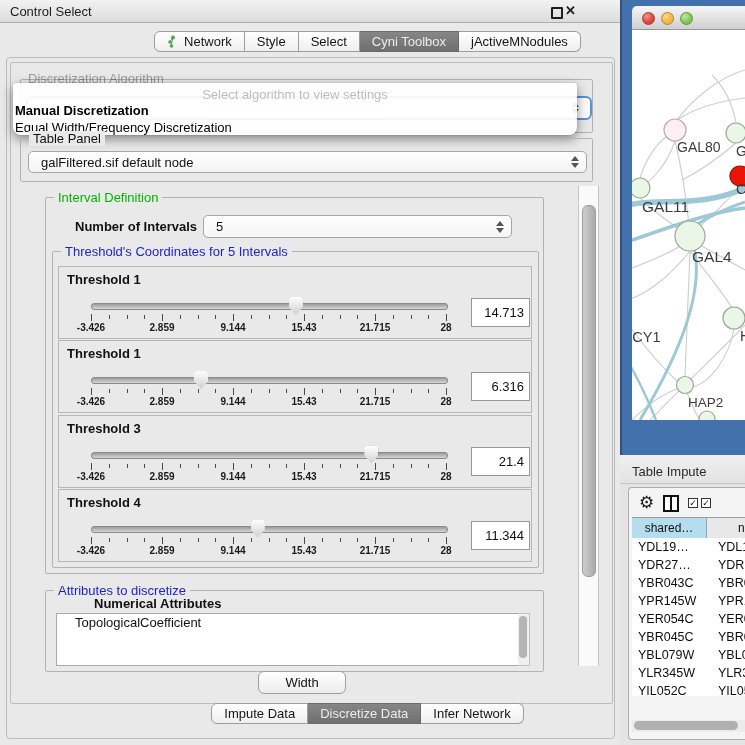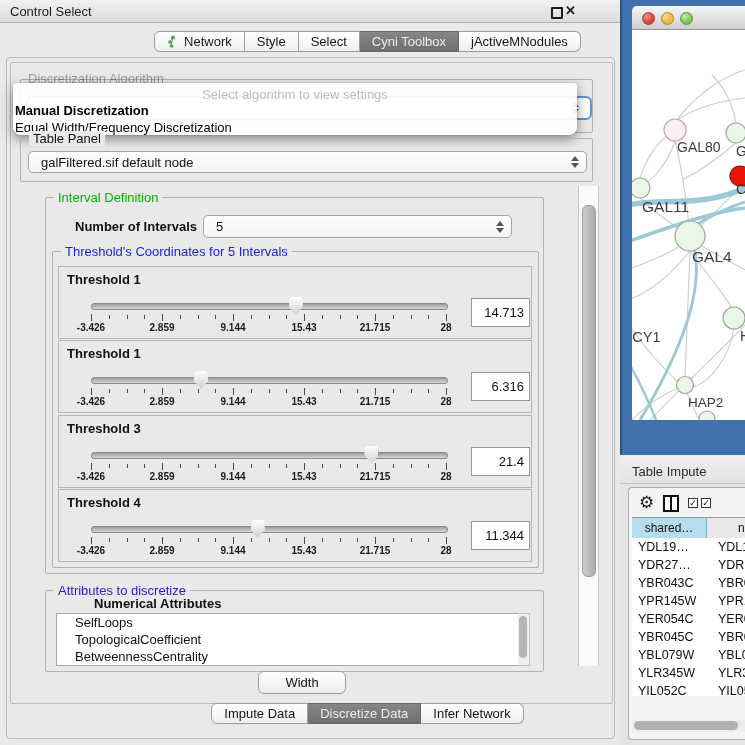--- a/index.html
+++ b/index.html
@@ -383,23 +383,21 @@
 
   <div id="vscroll" class="abs">
     <div id="vthumb" class="abs"></div>
   </div>
 
   <div id="attr-group" class="abs group">
     <span class="gtitle blue">Attributes to discretize</span>
   </div>
   <span id="attr-label" class="abs">Numerical Attributes</span>
   <div id="attr-list" class="abs">
-      <div class="litem">SelfLoops</div>
       <div class="litem">TopologicalCoefficient</div>
-      <div class="litem">BetweennessCentrality</div>
     </div>
   <div id="attr-sb" class="abs">
     <div id="attr-thumb" class="abs"></div>
   </div>
 
   <div id="apply" class="abs">Width</div>
   <div id="bottabs" class="abs tabbar">
       <div class="tab">
         <span>Impute Data</span>
       </div>

